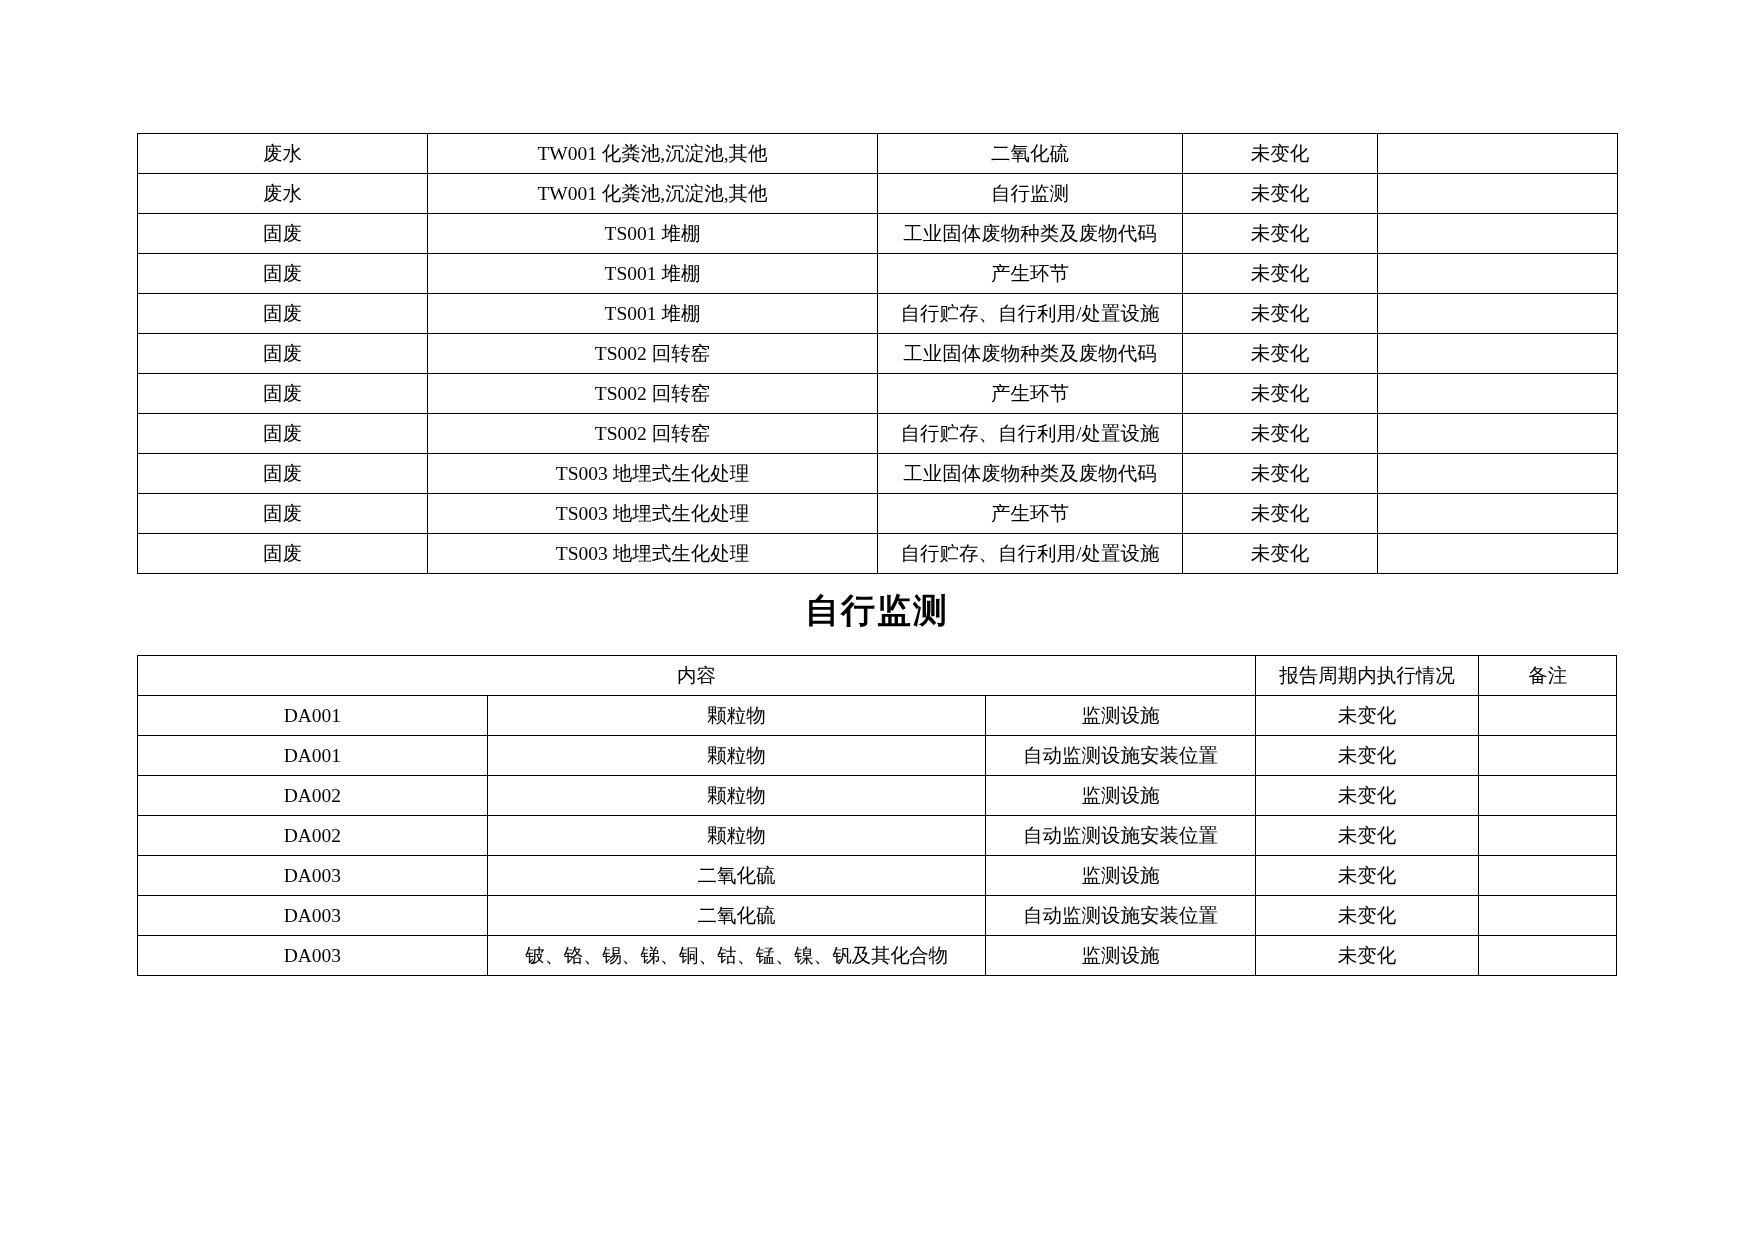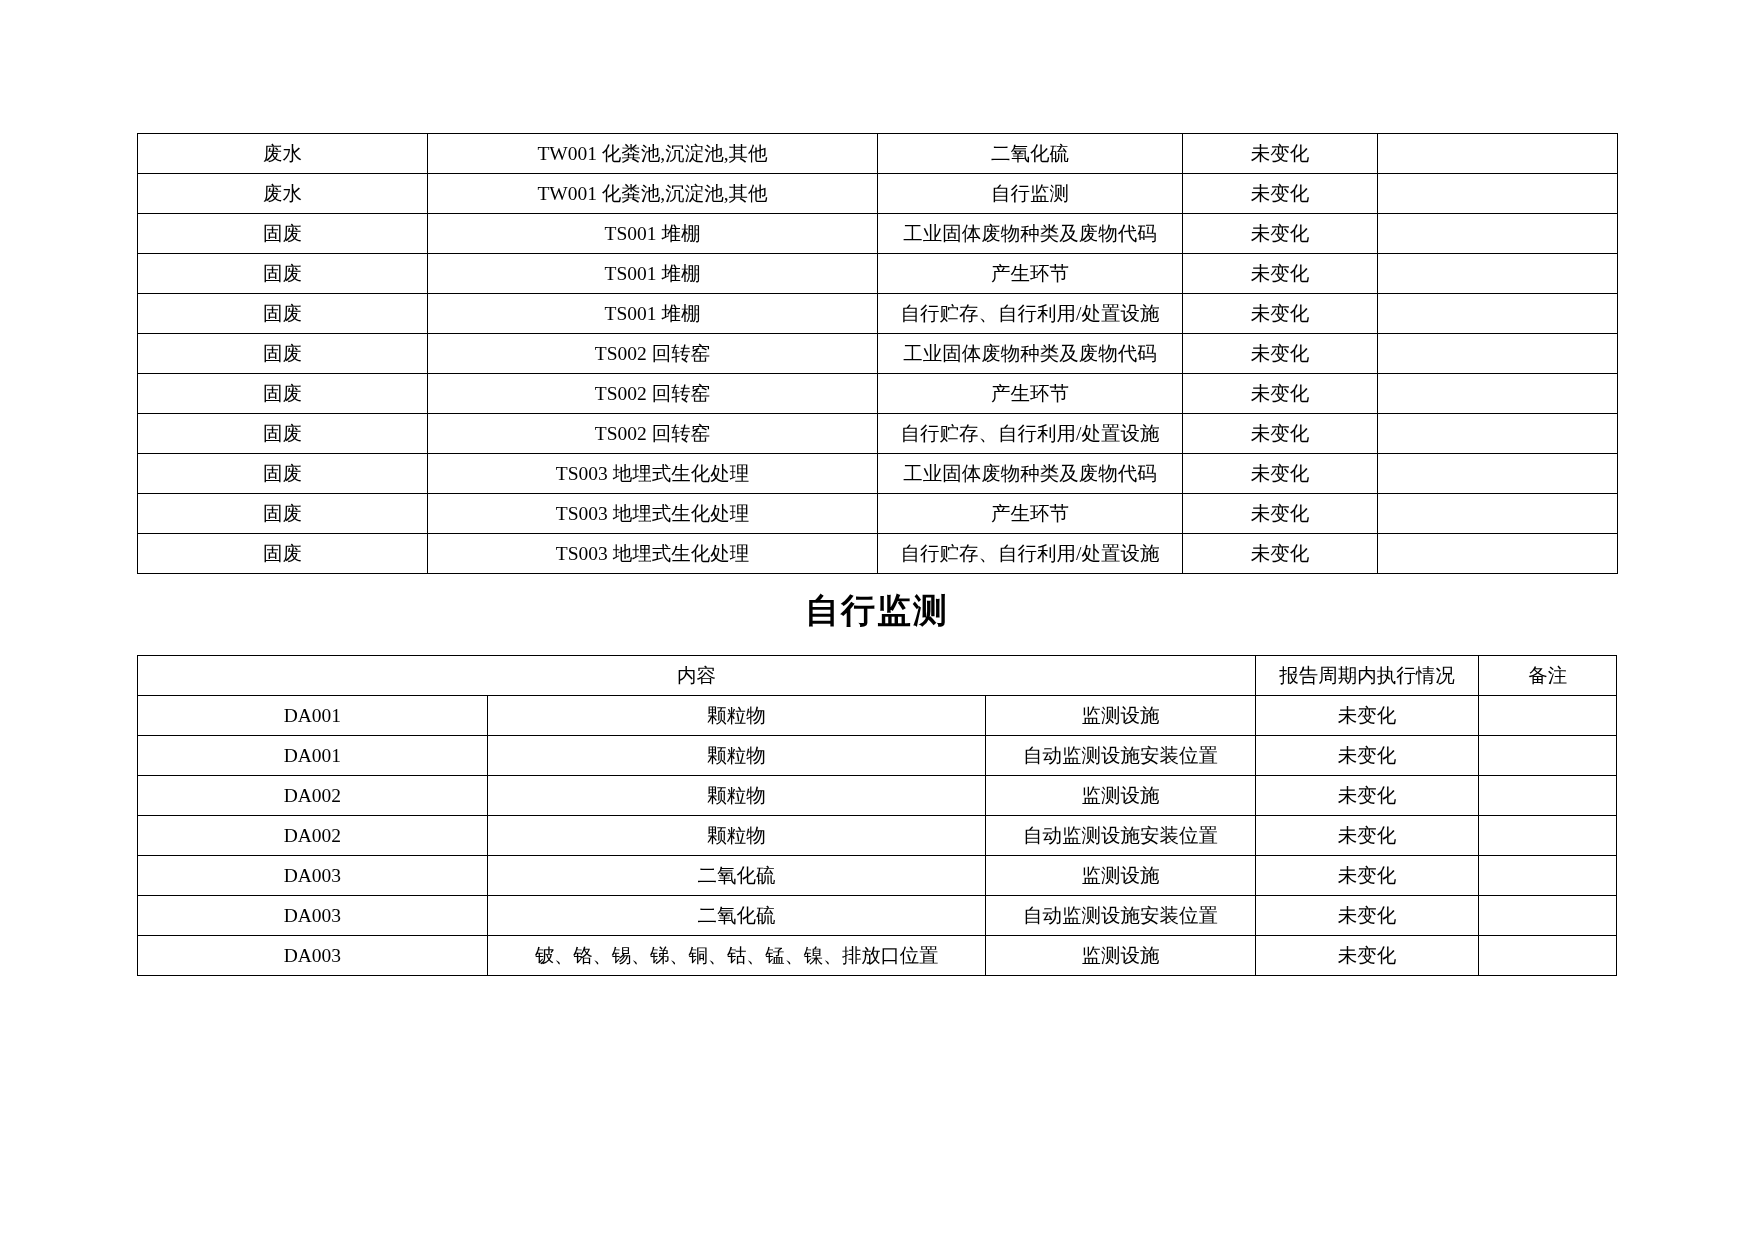--- a/index.html
+++ b/index.html
@@ -232,21 +232,21 @@
           </tr>
           <tr>
             <td>DA003</td>
             <td>二氧化硫</td>
             <td>自动监测设施安装位置</td>
             <td>未变化</td>
             <td></td>
           </tr>
           <tr>
             <td>DA003</td>
-            <td class="small-dense">铍、铬、锡、锑、铜、钴、锰、镍、排放口位置</td>
+            <td class="small-dense">铍、铬、锡、锑、铜、钴、锰、镍、钒及其化合物</td>
             <td>监测设施</td>
             <td>未变化</td>
             <td></td>
           </tr>
         </tbody>
     </table>
   </div>
 
 </div>
 

